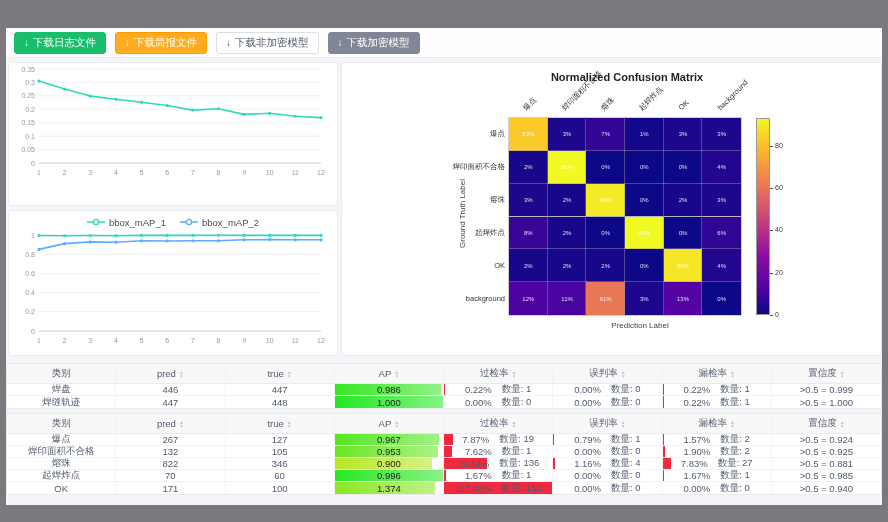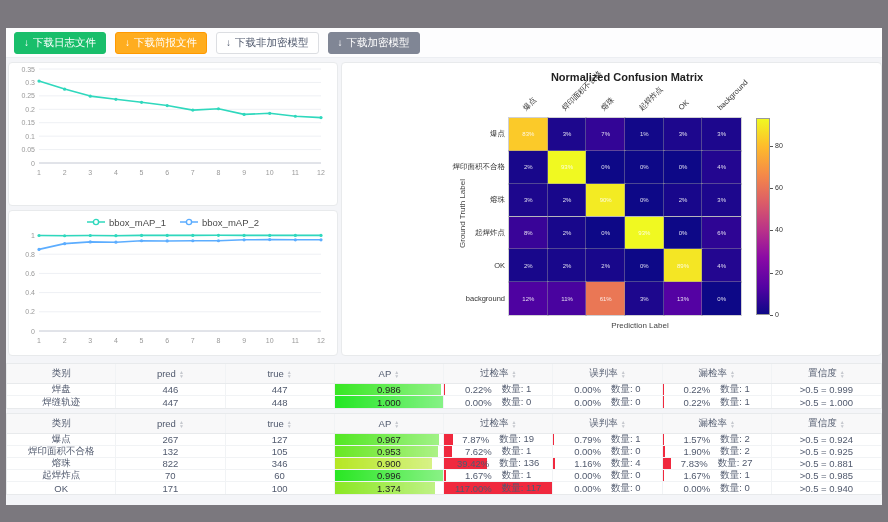--- a/index.html
+++ b/index.html
@@ -646,21 +646,21 @@
           <div class="tcell">171</div>
           <div class="tcell">100</div>
           <div class="tcell">
             <div class="bar" style="width: 92.9%; background: linear-gradient(90deg, rgba(255, 255, 255, 0), rgba(255, 255, 255, 0.45)), rgb(139, 231, 35);"></div>
             <span class="apnum">1.374</span>
           </div>
           <div class="tcell">
             <div class="bar red" style="width: 100%; min-width: 1px;"></div>
             <div class="cellpair">
               <span>117.00%</span>
-              <span>数量: 117</span>
+              <span>数量: 152</span>
             </div>
           </div>
           <div class="tcell">
             <div class="cellpair">
               <span>0.00%</span>
               <span>数量: 0</span>
             </div>
           </div>
           <div class="tcell">
             <div class="cellpair">

